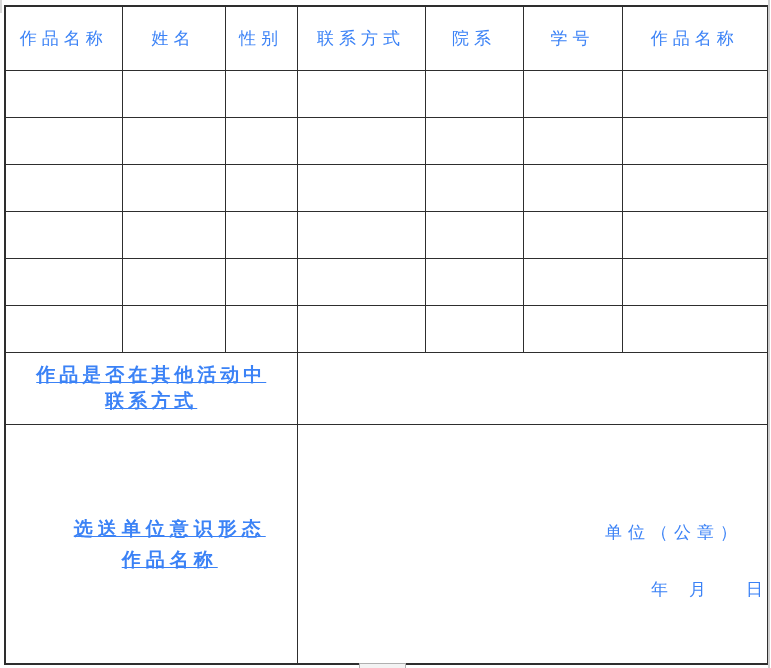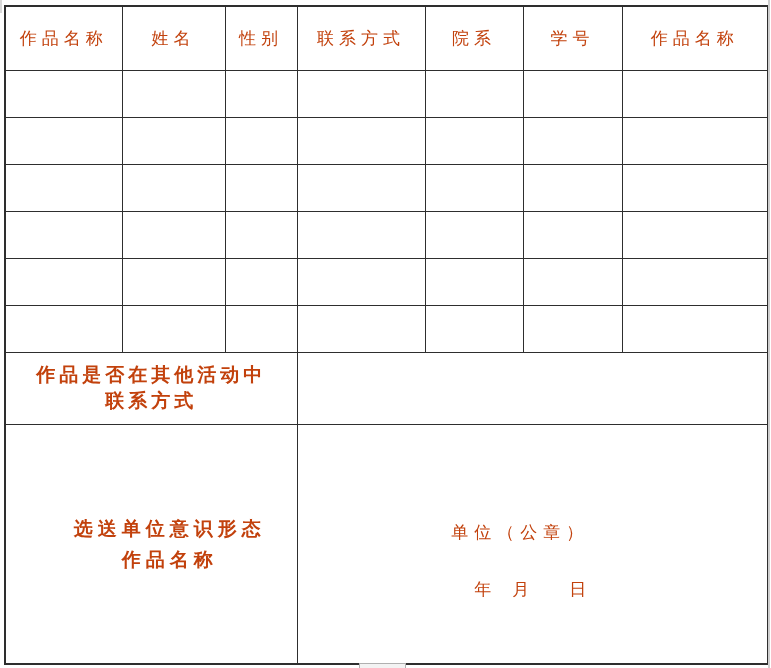--- a/index.html
+++ b/index.html
@@ -7,21 +7,21 @@
     padding: 0;
     background: #ffffff;
     font-family: "Liberation Serif", "DejaVu Serif", serif;
   }
   .page {
     position: relative;
     width: 771px;
     height: 668px;
     background: #ffffff;
     overflow: hidden;
-    color: #c2410c;
+    color: #3b82f6;
   }
   table.form-table {
     position: absolute;
     left: 4px;
     top: 5px;
     width: 762px;
     border-collapse: collapse;
     table-layout: fixed;
     border: 2px solid #2e2e2e;
   }
@@ -40,26 +40,27 @@
     font-size: 17px;
     letter-spacing: 5px;
     text-align: center;
     vertical-align: middle;
     white-space: nowrap;
   }
   td.label-cell {
     text-align: center;
     vertical-align: middle;
     font-weight: bold;
+    text-decoration: underline;
   }
   .award-label { font-size: 19px; letter-spacing: 4px; line-height: 26px; }
   .review-label { font-size: 19px; letter-spacing: 5px; line-height: 31px; padding-left: 37px; }
   td.review-area {
     vertical-align: top;
-    text-align: center;
+    text-align: right;
   }
   .seal-line {
     margin-top: 96px;
     margin-right: 24px;
     font-size: 17px;
     letter-spacing: 6px;
     white-space: pre;
   }
   .date-line {
     margin-top: 34px;

